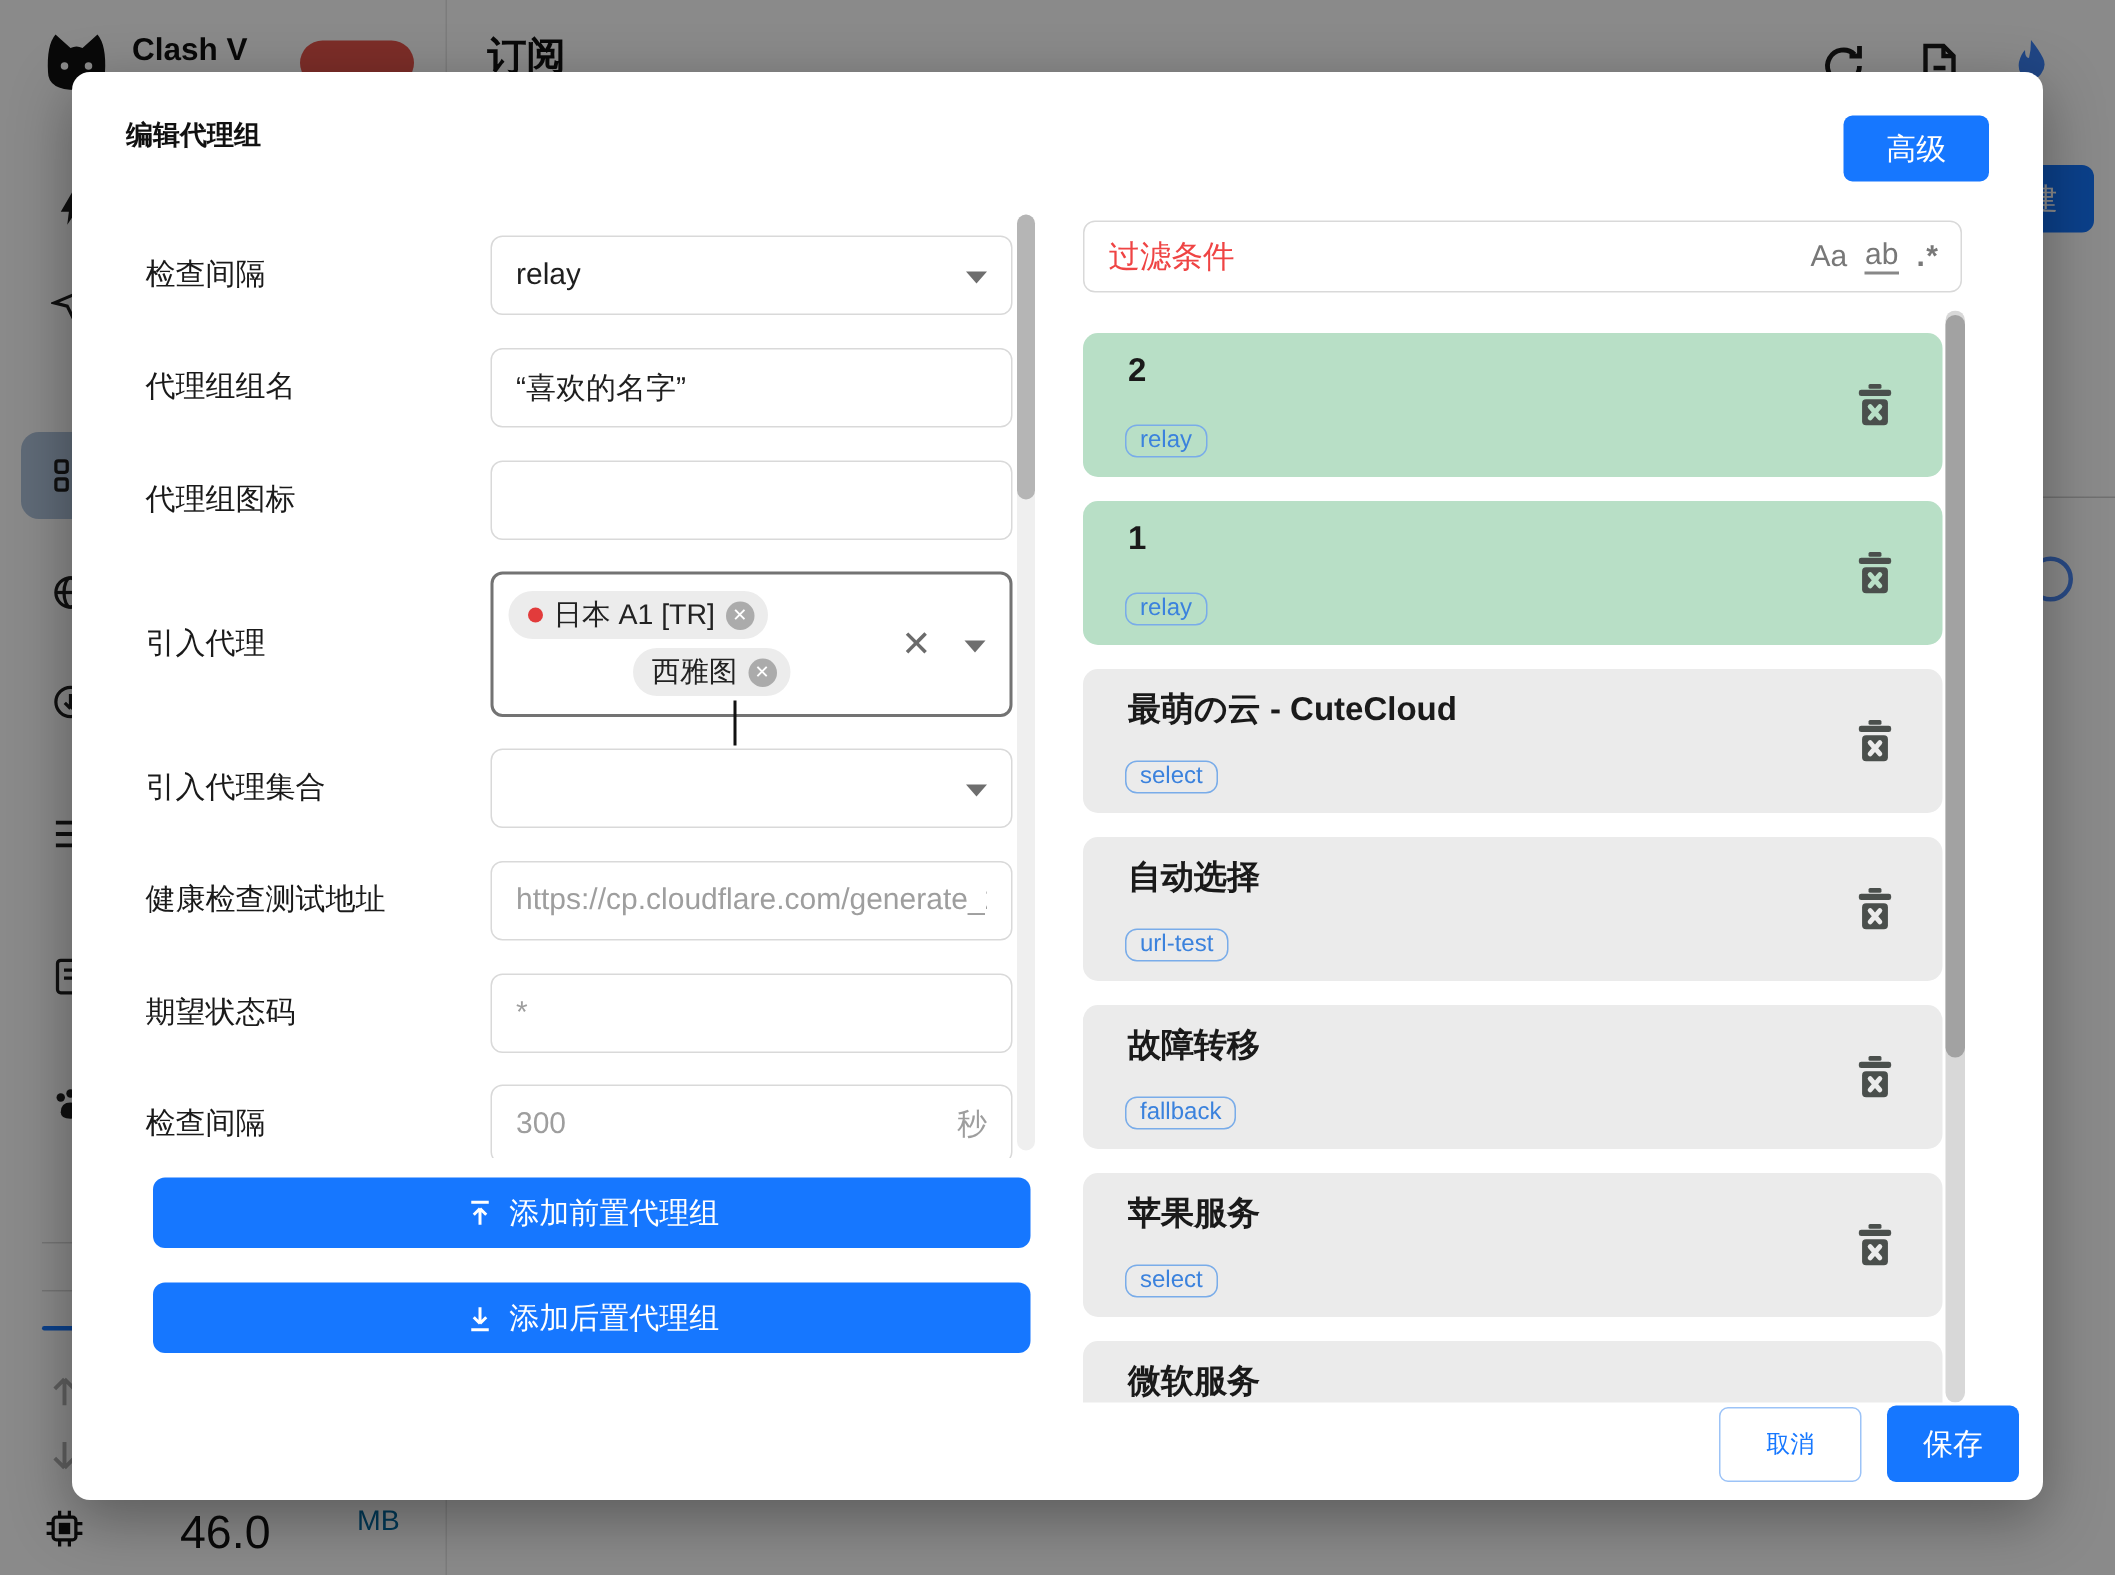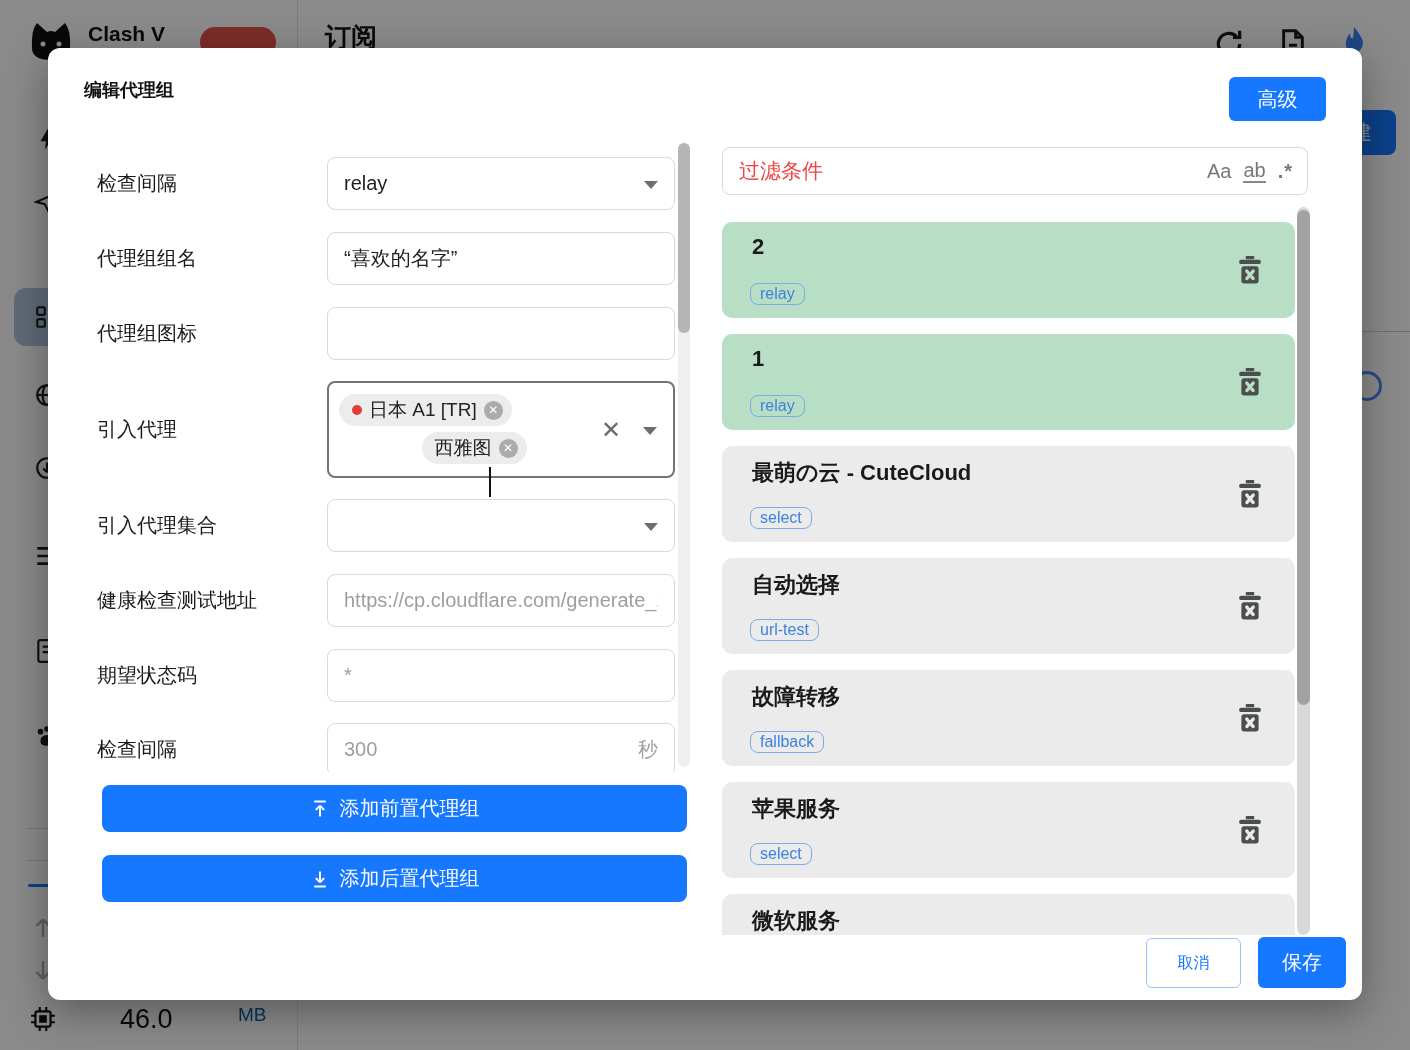--- a/index.html
+++ b/index.html
@@ -11,21 +11,21 @@
   .app { position:absolute; inset:0; background:#fff; }
   .sidebar { position:absolute; left:0; top:0; width:298px; height:1050px; background:#fff; border-right:1px solid #e6e6e6; }
   .brand-title { position:absolute; left:88px; top:22px; font-size:21px; font-weight:bold; color:#111; white-space:nowrap; }
   .brand-badge { position:absolute; left:200px; top:27px; width:76px; height:30px; border-radius:15px; background:#e5534b; }
   .nav-pill { position:absolute; left:14px; top:288px; width:230px; height:58px; border-radius:12px; background:#b0c4dc; }
   .nico { position:absolute; left:34px; width:26px; height:26px; color:#1f1f1f; }
   .nico svg { width:100%; height:100%; }
   .side-line { position:absolute; left:28px; width:22px; height:1px; background:#d9d9d9; }
   .side-line.blue { height:3px; background:#1677ff; border-radius:2px; }
   .arrow-ico { position:absolute; left:30px; width:26px; height:26px; color:#b0b0b0; }
-  .traffic-val { position:absolute; left:120px; top:1004px; font-size:27px; color:#111; }
+  .traffic-val { position:absolute; left:120px; top:1004px; font-size:31px; color:#111; }
   .traffic-unit { position:absolute; left:238px; top:1004px; font-size:19px; color:#0369a1; }
   .cpu-ico { position:absolute; left:30px; top:1006px; width:26px; height:26px; color:#111; }
 
   .page-title { position:absolute; left:325px; top:20px; font-size:26px; font-weight:bold; color:#111; }
   .hd-ico { position:absolute; top:28px; width:32px; height:32px; color:#1a1a1a; }
   .new-btn { position:absolute; left:1308px; top:110px; width:88px; height:45px; border-radius:8px; background:#1677ff; color:#fff;
     font-size:20px; display:flex; align-items:center; justify-content:center; border:none; }
   .bg-card { position:absolute; left:1358px; top:352px; width:60px; height:105px; background:#fff; border-radius:12px; }
   .bg-ring { position:absolute; left:1352px; top:371px; width:30px; height:30px; border:3px solid #4c8af5; border-radius:50%; }
   .bg-hline { position:absolute; left:1358px; top:331px; width:52px; height:1px; background:#cfcfcf; }

